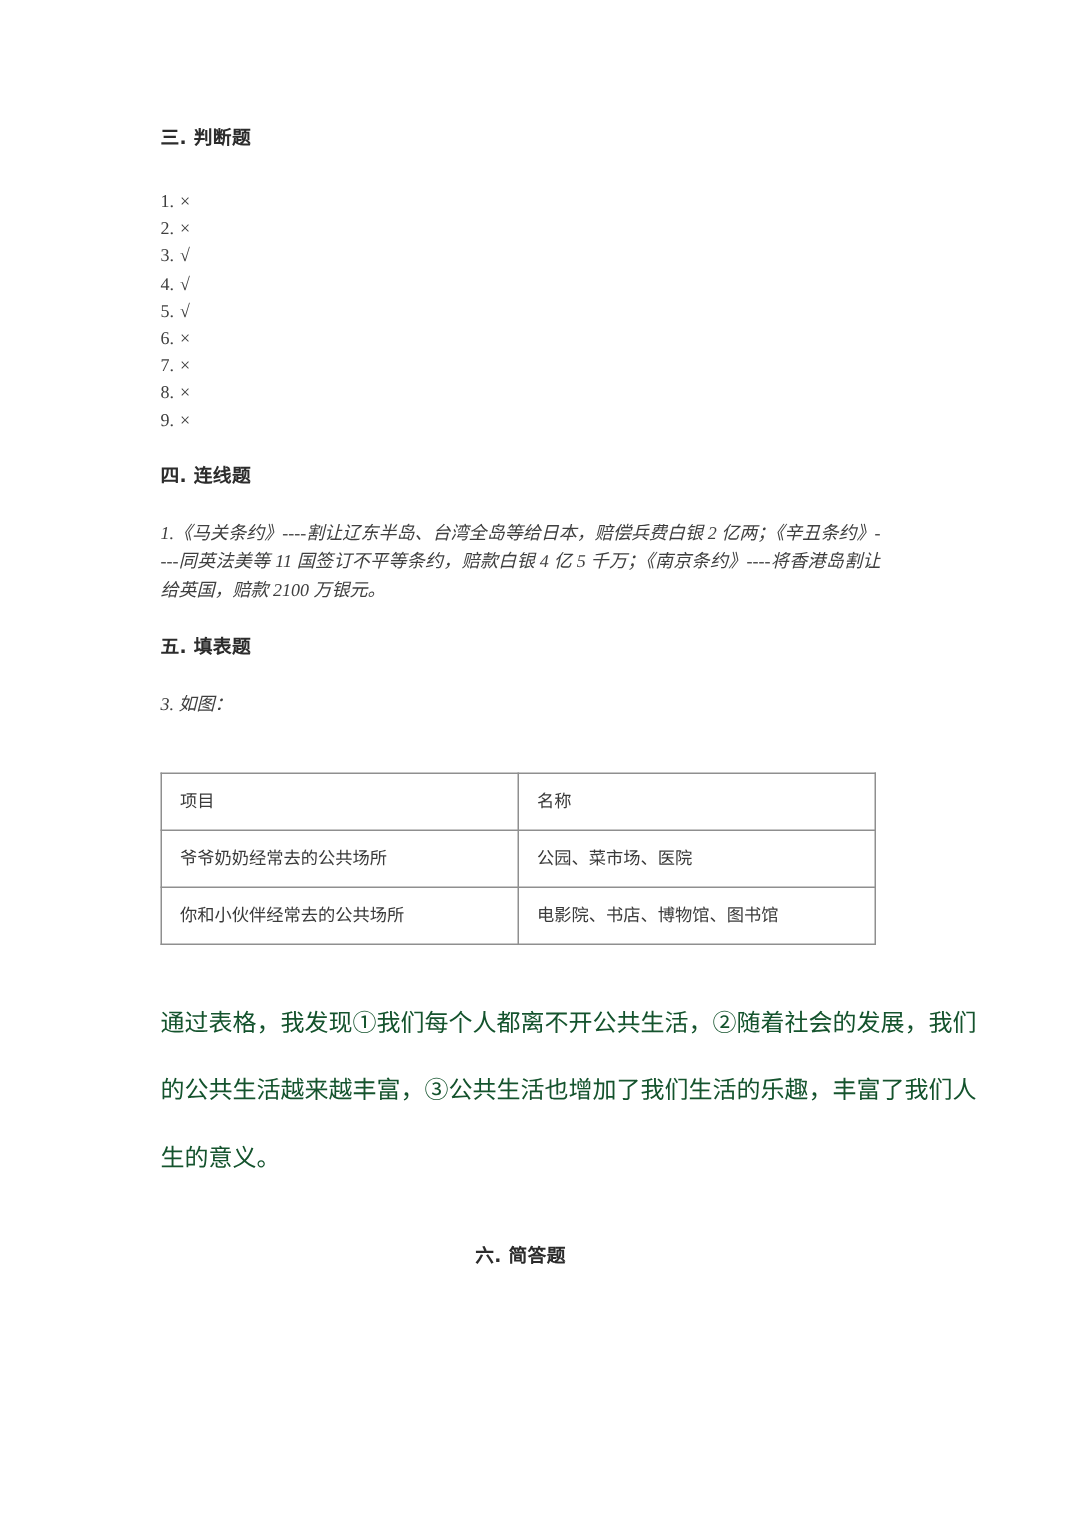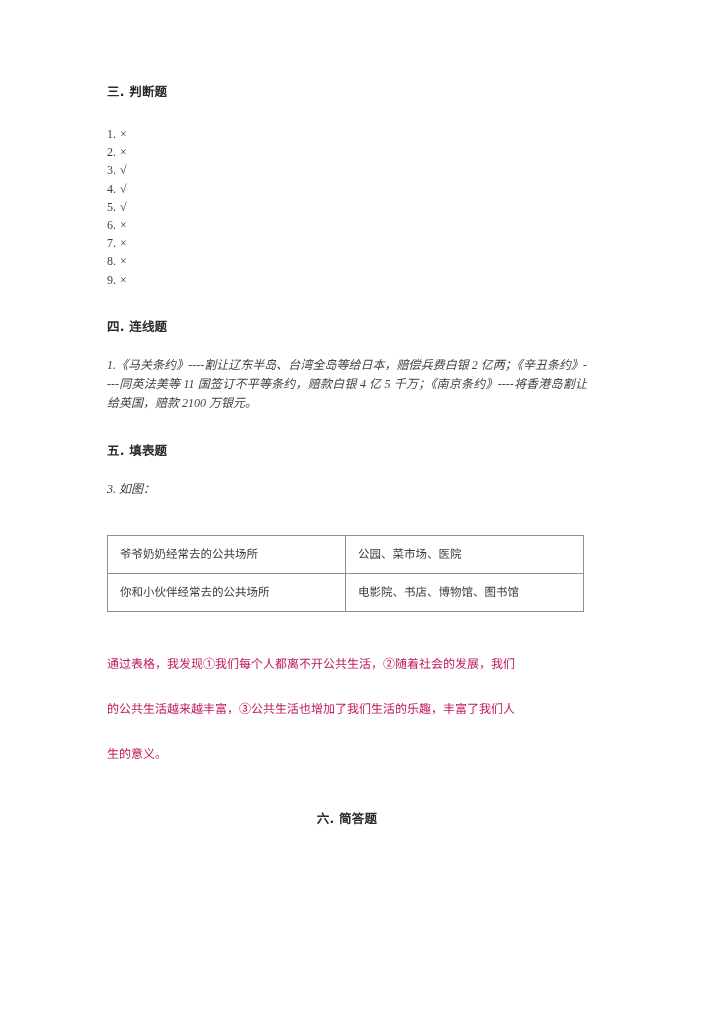--- a/index.html
+++ b/index.html
@@ -34,21 +34,21 @@
 
   
   .section-heading {
     font-family: "DejaVu Sans", "Liberation Sans", sans-serif;
     font-weight: bold;
     font-size: 12.5px;
     color: #2c2c2c;
     letter-spacing: .2px;
     line-height: 1.2;
   }
-  .sec-gap-before { margin-top: 30px; }
+  .sec-gap-before { margin-top: 20px; }
 
   
   .tf-list {
     margin: 0;
     padding: 0;
     list-style: none;
     margin-top: 26px;
   }
   .tf-list li {
     font-size: 12px;
@@ -87,23 +87,23 @@
     height: 17px;
     vertical-align: middle;
     white-space: nowrap;
   }
   table.fill-table col.c1 { width: 238px; }
   table.fill-table col.c2 { width: 238px; }
 
   
   .spaced-para { margin-top: 30px; }
   .spaced-line {
-    font-size: 12px;
+    font-size: 16px;
     line-height: 45px;
-    color: #be185d;
+    color: #14532d;
     white-space: nowrap;
   }
 
   .last-heading { margin-top: 34px; text-align: center; }
 </style>
 </head>
 <body>
 
 <div class="page">
   <div class="content">
@@ -131,20 +131,24 @@
     <p class="para match-para">3. 如图：</p>
 
     <div class="table-wrap">
       <table class="fill-table">
         <colgroup>
             <col class="c1">
             <col class="c2">
           </colgroup>
         <tbody>
           <tr>
+            <td>项目</td>
+            <td>名称</td>
+          </tr>
+          <tr>
             <td>爷爷奶奶经常去的公共场所</td>
             <td>公园、菜市场、医院</td>
           </tr>
           <tr>
             <td>你和小伙伴经常去的公共场所</td>
             <td>电影院、书店、博物馆、图书馆</td>
           </tr>
         </tbody>
       </table>
     </div>

